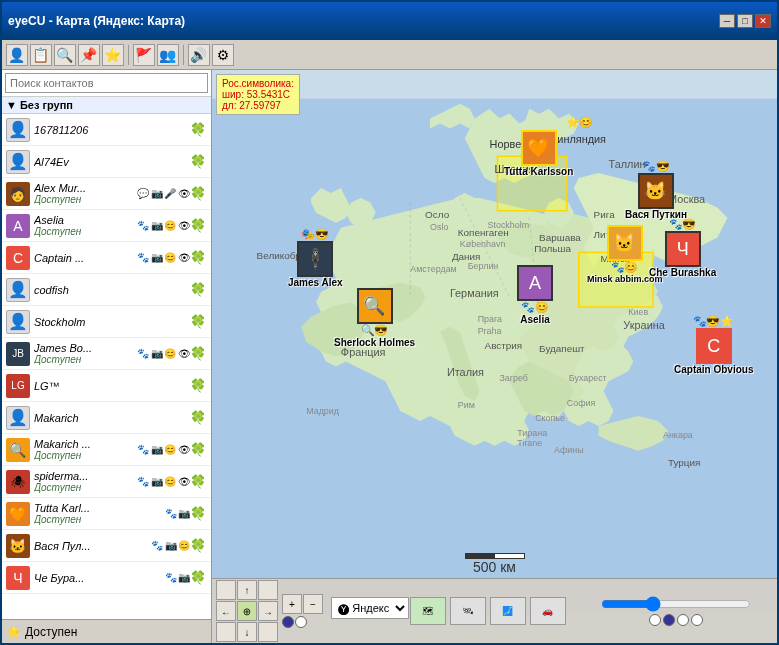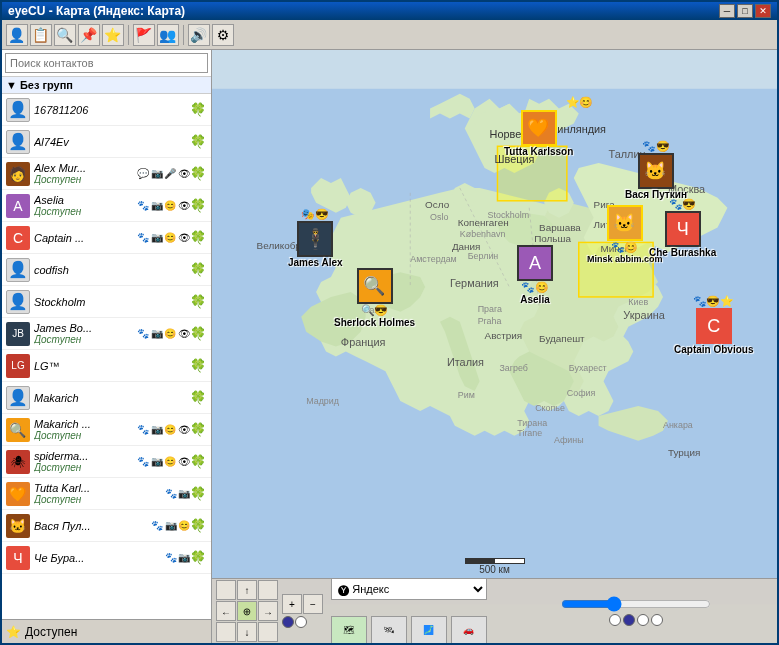--- a/index.html
+++ b/index.html
@@ -15,21 +15,21 @@
       overflow: hidden;
     }
     
     .titlebar {
       background: linear-gradient(to bottom, #0a58c2, #003c74);
       color: white;
       padding: 3px 6px;
       display: flex;
       align-items: center;
       justify-content: space-between;
-      height: 18px;
+      height: 38px;
     }
     
     .titlebar-title {
       font-size: 12px;
       font-weight: bold;
       color: white;
     }
     
     .titlebar-buttons {
       display: flex;
@@ -623,20 +623,25 @@
         <text x="237" y="280" font-size="11" fill="#555" font-family="Arial">Италия</text>
         <text x="95" y="318" font-size="9" fill="#888" font-family="Arial">Мадрид</text>
         <text x="326" y="325" font-size="9" fill="#888" font-family="Arial">Скопье</text>
         <text x="308" y="340" font-size="9" fill="#888" font-family="Arial">Тирана</text>
         <text x="308" y="350" font-size="9" fill="#888" font-family="Arial">Tirane</text>
         <text x="345" y="357" font-size="9" fill="#888" font-family="Arial">Афины</text>
         <text x="455" y="342" font-size="9" fill="#888" font-family="Arial">Анкара</text>
         <text x="460" y="370" font-size="10" fill="#555" font-family="Arial">Турция</text>
       </svg>
 
+      <div class="map-coords-overlay" style="position:absolute; top:4px; left:4px; background:rgba(255,255,128,0.9); border:1px solid #aaa; padding:3px 5px; font-size:10px;">
+        <div style="color:#c00;">Рос.символика:</div>
+        <div style="color:#c00;">шир: 53.5431С</div>
+        <div style="color:#c00;">дл: 27.59797</div>
+      </div>
 
 
       <div class="map-marker" style="position:absolute; left:76px; top:158px;">
         <div style="display:flex; flex-direction:column; align-items:center;">
           <div style="display:flex; gap:2px; font-size:11px;">🎭😎</div>
           <div style="width:36px; height:36px; border:2px solid #333; background:#2c3e50; display:flex; align-items:center; justify-content:center; font-size:20px; color:white;">🕴</div>
           <div class="marker-name">James Alex</div>
         </div>
       </div>
 
@@ -689,21 +694,21 @@
       </div>
 
       <div class="map-marker" style="position:absolute; left:462px; top:245px;">
         <div style="display:flex; flex-direction:column; align-items:center;">
           <div style="display:flex; gap:2px; font-size:11px;">🐾😎⭐</div>
           <div style="width:36px; height:36px; border:2px solid #e74c3c; background:#e74c3c; display:flex; align-items:center; justify-content:center; font-size:18px; color:white;">C</div>
           <div class="marker-name">Captain Obvious</div>
         </div>
       </div>
 
-      <div style="position:absolute; bottom:68px; left:50%; transform:translateX(-50%); font-size:10px; color:#333; display:flex; flex-direction:column; align-items:center;">
+      <div style="position:absolute; bottom:68px; left:50%; transform:translateX(-50%); font-size:14px; color:#333; display:flex; flex-direction:column; align-items:center;">
         <div style="width:60px; height:6px; background:white; border:1px solid #333; display:flex;">
           <div style="width:50%; background:#333;"></div>
         </div>
         <span>500 км</span>
       </div>
 
       <div class="map-controls">
 
         <div class="map-nav-btns">
           <div class="nav-btn"></div>
@@ -721,21 +726,21 @@
           <div style="display:flex; gap:1px;">
             <div class="nav-btn">+</div>
             <div class="nav-btn">−</div>
           </div>
           <div style="display:flex; gap:1px;">
             <div class="radio-btn active"></div>
             <div class="radio-btn"></div>
           </div>
         </div>
 
-        <div style="display:flex; flex-direction:column; gap:16px; margin-left:4px;">
+        <div style="display:flex; flex-direction:row; gap:1px; margin-left:4px;">
           <select class="map-provider-select">
             <option>🅨 Яндекс</option>
           </select>
 
           <div class="map-type-btns">
             <div class="map-type-btn" style="background:#c8e8c0;">🗺</div>
             <div class="map-type-btn">🛰</div>
             <div class="map-type-btn">🗾</div>
             <div class="map-type-btn">🚗</div>
           </div>

